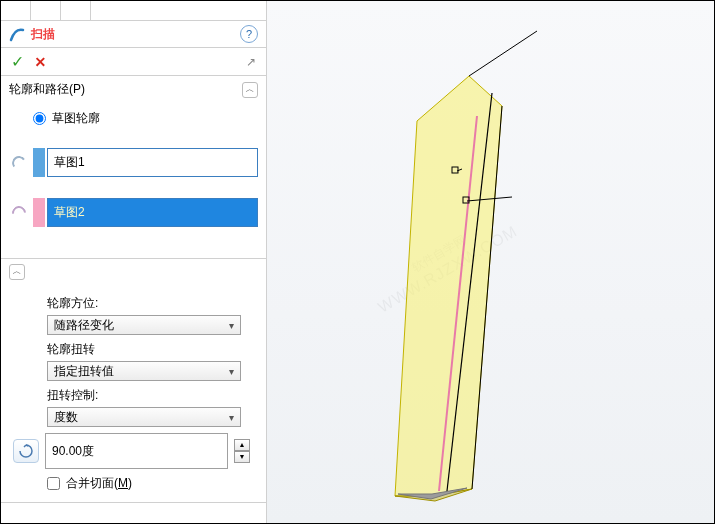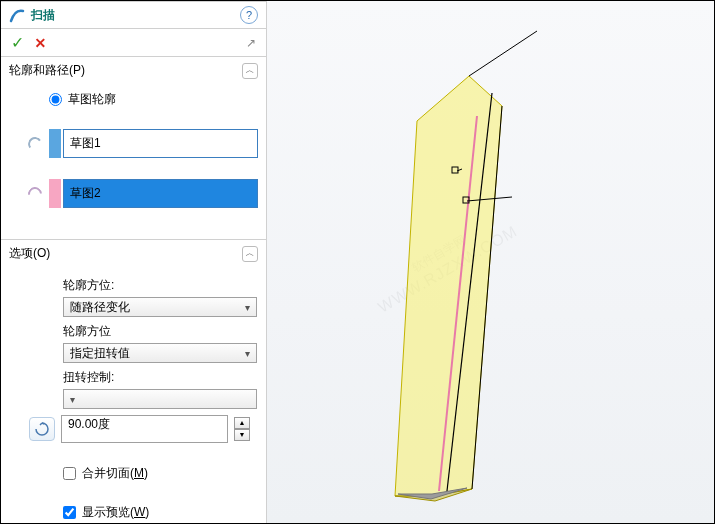--- a/index.html
+++ b/index.html
@@ -2,51 +2,51 @@
 <html><head>
 <meta charset="utf-8">
 <style>
 *{box-sizing:border-box;margin:0;padding:0;font-family:"Microsoft YaHei",Arial,sans-serif;font-size:12px}
 body{width:715px;height:524px;background:#fff;display:flex;border:1px solid #000;overflow:hidden}
 .panel{width:266px;height:100%;background:#fff;border-right:1px solid #d0d0d0;display:flex;flex-direction:column}
 .tabs-row{height:20px;border-bottom:1px solid #d0d0d0;display:flex}
 .tabs-row .t{width:30px;border-right:1px solid #d0d0d0}
 .header{display:flex;align-items:center;padding:4px 8px;border-bottom:1px solid #d0d0d0}
 .header .icn{width:16px;height:16px;margin-right:6px}
-.header .ttl{font-weight:bold;color:#0f766e;flex:1}
+.header .ttl{font-weight:bold;color:#ef4444;flex:1}
 .help{width:18px;height:18px;border:1px solid #7aa7d6;border-radius:50%;color:#2b6cb0;text-align:center;line-height:16px;font-size:11px;cursor:pointer}
 .confirm{display:flex;align-items:center;gap:10px;padding:4px 10px;border-bottom:1px solid #d0d0d0}
 .ok{color:#33a02c;font-size:16px;cursor:pointer}
 .cancel{color:#d9271c;font-size:14px;font-weight:bold;cursor:pointer}
 .pushpin{margin-left:auto;color:#888;font-size:12px}
 .section{border-bottom:1px solid #d0d0d0}
 .sec-h{display:flex;align-items:center;padding:5px 8px;background:#fff;cursor:pointer}
 .sec-h .lbl{font-weight:normal;flex:1}
 .chev{width:16px;height:16px;border:1px solid #bcbcbc;border-radius:3px;text-align:center;line-height:12px;color:#666;font-size:9px}
-.sec-b{padding:4px 8px 10px 20px}
+.sec-b{padding:4px 8px 10px 4px}
 .radio-row{display:flex;align-items:center;margin:3px 0 3px 28px}
 .radio-row input{margin-right:6px}
 .radio-row u{text-decoration:underline}
 .field-row{display:flex;align-items:center;margin:21px 0}
 .field-icon{width:28px;height:22px;display:flex;align-items:center;justify-content:center}
 .swatch{width:12px;height:29px;margin-right:2px}
 .swatch.blue{background:#5aa6e0}
 .swatch.pink{background:#f7a6c2}
 .sel-input{flex:1;height:29px;border:1px solid #3a7ec0;background:#fff;padding:0 6px;display:flex;align-items:center;font-size:12px}
-.sel-input.active{background:#1f86e0;color:#000000}
+.sel-input.active{background:#1f86e0;color:#fef9c3}
 .lbl2{margin:6px 0 3px 42px;font-size:12px}
 .dd,.num{width:194px;height:20px;margin-left:42px;display:flex;align-items:center;border:1px solid #a0a0a0;background:linear-gradient(#fdfdfd,#ececec);padding:0 6px}
 .dd .dv{flex:1}
 .dd .ar{color:#555;font-size:10px}
 .dir-row{display:flex;align-items:center;margin-top:6px}
 .dir-btn{width:26px;height:24px;border:1px solid #b8cee5;border-radius:4px;background:linear-gradient(#fff,#e8f0f8);margin-right:6px;display:flex;align-items:center;justify-content:center;color:#4a7ab0;cursor:pointer;margin-left:8px}
-.num-in{flex:1;height:28px;border:1px solid #a0a0a0;background:#fff;padding:0 6px;display:flex;align-items:flex-start;margin-right:6px}
+.num-in{flex:1;height:36px;border:1px solid #a0a0a0;background:#fff;padding:0 6px;display:flex;align-items:center;margin-right:6px}
 .spin{width:16px;display:flex;flex-direction:column;margin-right:8px}
 .spin div{height:12px;border:1px solid #999;font-size:7px;text-align:center;line-height:9px;background:linear-gradient(#fff,#e8e8e8);cursor:pointer}
-.cb-row{display:flex;margin:22px 0 0 42px}
+.cb-row{display:flex;margin:6px 0 0 42px}
 .cb-row input{margin-right:6px}
 .viewport{flex:1;position:relative;background:linear-gradient(180deg,#f8f9fb 0%,#f2f4f7 60%,#eef1f4 100%)}
 .watermark{position:absolute;left:50%;top:50%;transform:translate(-80%,-50%) rotate(-30deg);color:rgba(0,0,0,.05);font-size:34px;text-align:center;pointer-events:none;font-family:Arial}
 .watermark .sm{font-size:16px;letter-spacing:1px}
 .arc-icon{width:14px;height:14px;border:2px solid #9cb3c9;border-radius:50%;border-right-color:transparent;border-bottom-color:transparent;transform:rotate(10deg)}
 .arc-icon.alt{border:2px solid #bfa3c9;border-right-color:transparent;border-bottom-color:transparent;transform:rotate(40deg)}
 svg.shape{position:absolute;left:0;top:0}
 </style>
 </head>
 <body>
@@ -102,38 +102,38 @@
         <span class="swatch pink"></span>
         <span class="sel-input active">
             <span>草图2</span>
           </span>
       </div>
     </div>
   </div>
 
   <div class="section">
     <div class="sec-h">
-      <span class="lbl">选项(O)</span>
       <span class="chev">︿</span>
     </div>
     <div class="sec-b">
       <div class="lbl2">轮廓方位:</div>
       <div class="dd">
         <span class="dv">随路径变化</span>
         <span class="ar">▾</span>
       </div>
 
-      <div class="lbl2">轮廓方位</div>
+      <div class="lbl2">轮廓扭转</div>
       <div class="dd">
         <span class="dv">指定扭转值</span>
         <span class="ar">▾</span>
       </div>
 
       <div class="lbl2">扭转控制:</div>
       <div class="dd">
+        <span class="dv">度数</span>
         <span class="ar">▾</span>
       </div>
 
       <div class="dir-row">
         <span class="dir-btn">
           <svg width="14" height="14" viewBox="0 0 14 14">
               <path d="M7 1 A6 6 0 1 1 1 7" stroke="#4a7ab0" stroke-width="1.5" fill="none"></path>
               <path d="M7 1 L5 3 M7 1 L9 2" stroke="#4a7ab0" stroke-width="1.5"></path>
             </svg>
         </span>
@@ -142,24 +142,20 @@
           </span>
         <span class="spin">
           <div>▲</div>
           <div>▼</div>
         </span>
       </div>
 
       <label class="cb-row">
         <input type="checkbox" style="">
         <span><span>合并切面(</span><u>M</u><span>)</span></span>
-      </label>
-      <label class="cb-row">
-        <input type="checkbox" checked="" style="">
-        <span><span>显示预览(</span><u>W</u><span>)</span></span>
       </label>
     </div>
   </div>
 </div>
 
 <div class="viewport">
   <div class="watermark">
     <div>软件自学网</div>
     <div class="sm">WWW.RJZXW.COM</div>
   </div>

